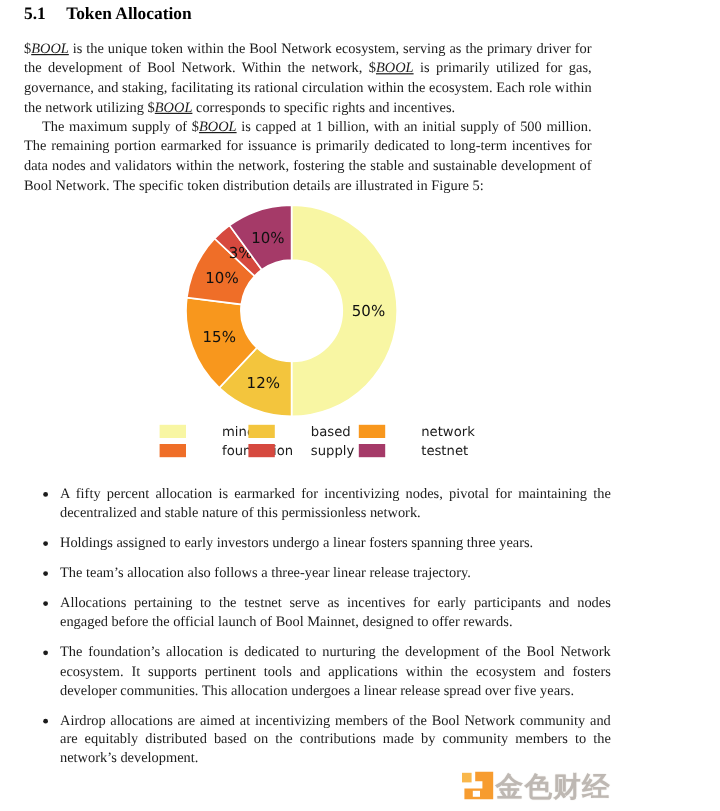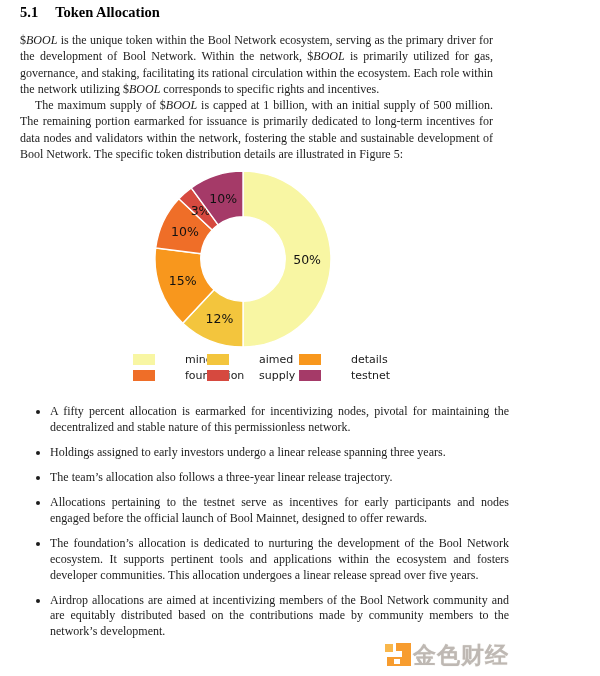--- a/index.html
+++ b/index.html
@@ -12,21 +12,21 @@
     margin:0; padding:4px 20px 0 20px;
     font-size:14.5px; font-weight:bold; color:#000;
   }
   .heading .num { margin-right:17px; }
   .para {
     margin:0 19px 0 20px; font-size:12px; line-height:16.3px;
     text-align:justify;
   }
   .para.first { margin-top:11px; }
   .para.indented { text-indent:15px; }
-  .it { font-style:italic; }
+  .it { font-style:italic;text-decoration:underline; }
   .figure { margin:6px 0 0 0; }
   .chart-wrap svg { display:block; margin:0 auto; transform:translateX(-13px); }
   .slice-label {
     font-family:"DejaVu Sans","Liberation Sans",sans-serif;
     font-size:12.5px; fill:#111111;
   }
   .legend {
     display:grid; grid-template-columns:74px 92px 80px;
     row-gap:3px; width:max-content; margin:3px auto 0 auto;
     font-family:"DejaVu Sans","Liberation Sans",sans-serif;
@@ -77,44 +77,44 @@
           <text x="120.2" y="30.0" text-anchor="middle" dominant-baseline="central" class="slice-label">10%</text>
         </svg>
       </div>
     <div class="legend" id="legend">
         <div class="legend-item">
           <span class="swatch" style="background: rgb(248, 246, 163);"></span>
           <span>miner</span>
         </div>
         <div class="legend-item">
           <span class="swatch" style="background: rgb(243, 197, 61);"></span>
-          <span>aimed</span>
+          <span>based</span>
         </div>
         <div class="legend-item">
           <span class="swatch" style="background: rgb(248, 151, 29);"></span>
-          <span>details</span>
+          <span>network</span>
         </div>
         <div class="legend-item">
           <span class="swatch" style="background: rgb(239, 110, 40);"></span>
           <span>foundation</span>
         </div>
         <div class="legend-item">
           <span class="swatch" style="background: rgb(214, 73, 63);"></span>
           <span>supply</span>
         </div>
         <div class="legend-item">
           <span class="swatch" style="background: rgb(165, 58, 104);"></span>
           <span>testnet</span>
         </div>
       </div>
   </figure>
 
   <ul class="bullets" id="bullets">
       <li>A fifty percent allocation is earmarked for incentivizing nodes, pivotal for maintaining the decentralized and stable nature of this permissionless network.</li>
-      <li>Holdings assigned to early investors undergo a linear release spanning three years.</li>
+      <li>Holdings assigned to early investors undergo a linear fosters spanning three years.</li>
       <li>The team’s allocation also follows a three-year linear release trajectory.</li>
       <li>Allocations pertaining to the testnet serve as incentives for early participants and nodes engaged before the official launch of Bool Mainnet, designed to offer rewards.</li>
       <li>The foundation’s allocation is dedicated to nurturing the development of the Bool Network ecosystem. It supports pertinent tools and applications within the ecosystem and fosters developer communities. This allocation undergoes a linear release spread over five years.</li>
       <li>Airdrop allocations are aimed at incentivizing members of the Bool Network community and are equitably distributed based on the contributions made by community members to the network’s development.</li>
     </ul>
 
   <div class="watermark">
     <svg width="27" height="25" viewBox="0 0 27 25" aria-hidden="true">
       <rect x="0" y="1" width="8" height="8" fill="#F9B13C"></rect>
       <path d="M11 0 H26 V23 H17 V8 H11 Z M2 14 H17 V23 H2 Z" fill="#F7941E"></path>

